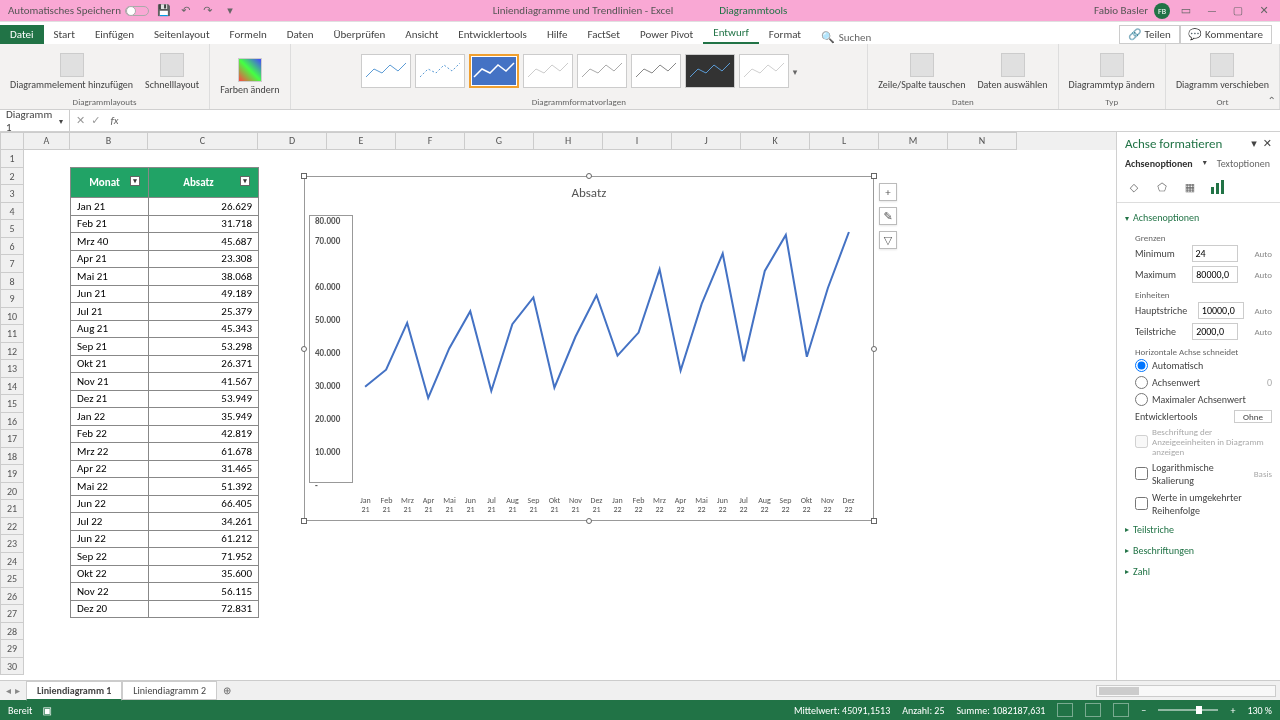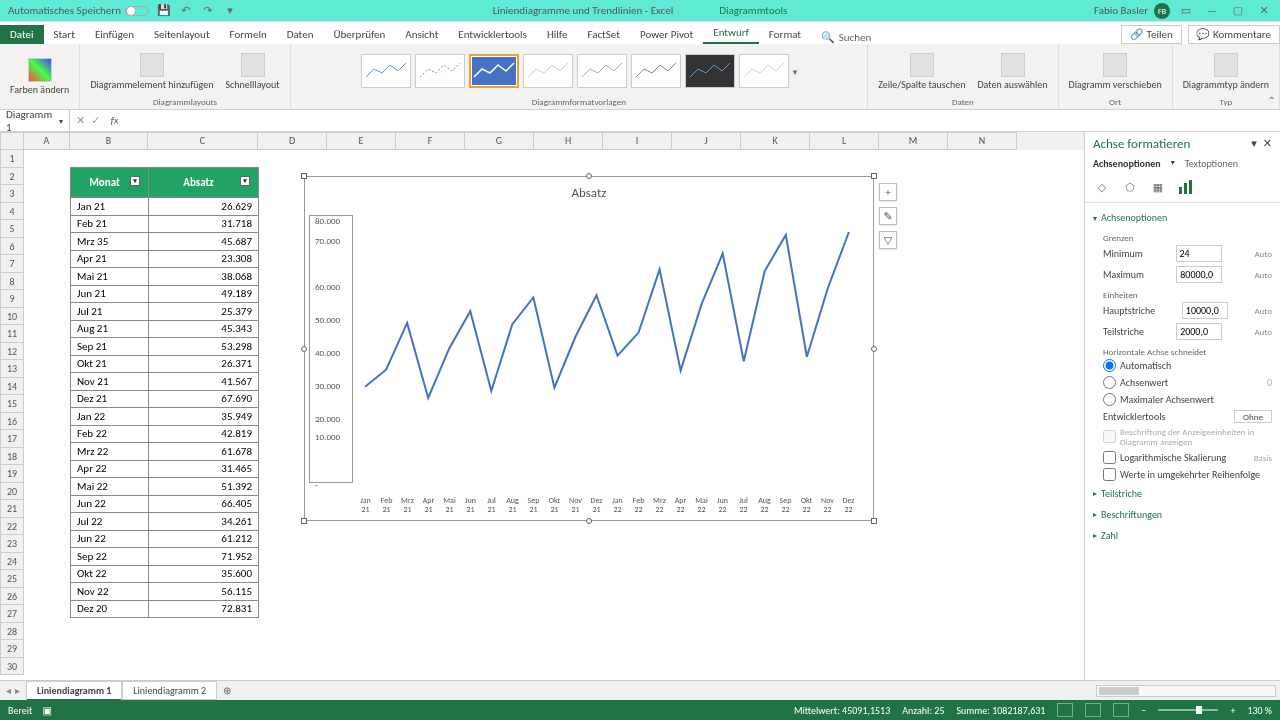--- a/index.html
+++ b/index.html
@@ -1,37 +1,37 @@
 <!DOCTYPE html>
 <html><head>
 <meta charset="utf-8">
 <style>
 * { margin: 0; padding: 0; box-sizing: border-box; font-family: "Segoe UI", Calibri, sans-serif; }
 body { background: #fff; width: 1280px; height: 720px; overflow: hidden; position: relative; }
 
 
-.titlebar { height: 22px; background: #5eead4; display: flex; align-items: center; font-size: 11px; color: #555; position: relative; border-bottom: 1px solid #e0e0e0; }
+.titlebar { height: 22px; background: #f9a8d4; display: flex; align-items: center; font-size: 11px; color: #555; position: relative; border-bottom: 1px solid #e0e0e0; }
 .titlebar-left { display: flex; align-items: center; gap: 8px; padding-left: 8px; }
 .autosave-toggle { display: flex; align-items: center; gap: 4px; }
 .toggle { width: 24px; height: 10px; border: 1px solid #aaa; border-radius: 5px; position: relative; }
 .toggle::after { content: ""; position: absolute; width: 8px; height: 8px; background: #fff; border: 1px solid #aaa; border-radius: 50%; left: 0; top: -1px; }
 .qat-icon { width: 14px; height: 14px; display: inline-flex; align-items: center; justify-content: center; color: #666; }
 .titlebar-center { position: absolute; left: 50%; transform: translateX(-50%); display: flex; gap: 46px; }
 .titlebar-center .active-tool { color: #217346; }
 .titlebar-right { position: absolute; right: 0; display: flex; align-items: center; gap: 6px; padding-right: 6px; }
 .user-badge { width: 16px; height: 16px; background: #217346; border-radius: 50%; color: #fff; font-size: 8px; display: flex; align-items: center; justify-content: center; }
 .win-btn { width: 20px; height: 20px; display: flex; align-items: center; justify-content: center; color: #666; font-size: 11px; }
 
 
 .ribbon-tabs { height: 22px; background: #fff; display: flex; align-items: end; font-size: 11px; }
 .tab { padding: 3px 10px; color: #444; cursor: pointer; }
 .tab.file { background: #217346; color: #fff; }
 .tab.active { color: #217346; border-bottom: 2px solid #217346; }
 .search-area { display: flex; align-items: center; gap: 4px; margin-left: 10px; color: #666; }
-.ribbon-right { margin-left: auto; display: flex; gap: 6px; padding-right: 0; }
+.ribbon-right { margin-left: auto; display: flex; padding-right: 8px; }
 .ribbon-right-btn { border: 1px solid #ccc; padding: 2px 8px; font-size: 11px; color: #444; }
 
 
 .ribbon { height: 66px; background: #f3f2f1; border-bottom: 1px solid #d0d0d0; display: flex; font-size: 10px; color: #444; position: relative; }
 .rgroup { border-right: 1px solid #ddd; padding: 2px 6px; display: flex; flex-direction: column; align-items: center; justify-content: space-between; }
 .rgroup-items { display: flex; gap: 4px; align-items: center; flex: 1; }
 .rgroup-label { font-size: 9px; color: #666; }
 .rbtn { display: flex; flex-direction: column; align-items: center; gap: 2px; padding: 2px 4px; text-align: center; line-height: 1.1; }
 .rbtn-icon { width: 24px; height: 24px; background: #e0e0e0; border: 1px solid #ccc; }
 .style-thumb { width: 50px; height: 34px; background: #fff; border: 1px solid #ccc; display: flex; align-items: center; justify-content: center; position: relative; }
@@ -74,28 +74,28 @@
 .chart-handle { position: absolute; width: 6px; height: 6px; background: #fff; border: 1px solid #666; }
 .ch-tl { left: -4px; top: -4px; } .ch-tr { right: -4px; top: -4px; }
 .ch-bl { left: -4px; bottom: -4px; } .ch-br { right: -4px; bottom: -4px; }
 .ch-tm { left: 50%; top: -4px; margin-left: -3px; border-radius: 50%; }
 .ch-bm { left: 50%; bottom: -4px; margin-left: -3px; border-radius: 50%; }
 .ch-ml { left: -4px; top: 50%; margin-top: -3px; border-radius: 50%; }
 .ch-mr { right: -4px; top: 50%; margin-top: -3px; border-radius: 50%; }
 .chart-title { text-align: center; font-size: 13px; color: #555; padding: 8px 0 4px; }
 .chart-plot { position: relative; margin: 4px 14px 4px 50px; height: 268px; }
 .axis-sel { position: absolute; left: 4px; top: 38px; width: 44px; height: 268px; border: 1px solid #999; }
-.y-label { position: absolute; left: 10px; font-size: 9px; color: #555; }
+.y-label { position: absolute; left: 10px; font-size: 9px; color: #555; font-weight: bold; }
 .x-labels { position: absolute; left: 50px; right: 14px; bottom: 6px; display: flex; justify-content: space-between; font-size: 8px; color: #555; }
 .x-labels span { text-align: center; width: 4.16%; line-height: 1.1; }
 .chart-side-btns { position: absolute; right: -24px; top: 6px; display: flex; flex-direction: column; gap: 6px; }
 .chart-side-btn { width: 18px; height: 18px; border: 1px solid #bbb; background: #fff; display: flex; align-items: center; justify-content: center; font-size: 11px; color: #555; box-shadow: 0 1px 2px rgba(0,0,0,0.1); }
 
 
-.format-pane { width: 196px; border-left: 1px solid #d0d0d0; background: #fff; font-size: 11px; color: #444; overflow-y: auto; }
+.format-pane { width: 164px; border-left: 1px solid #d0d0d0; background: #fff; font-size: 11px; color: #444; overflow-y: auto; }
 .pane-header { display: flex; justify-content: space-between; align-items: center; padding: 4px 8px; }
 .pane-title { color: #217346; font-size: 13px; }
 .pane-tabs { display: flex; gap: 10px; padding: 2px 8px; font-size: 10px; }
 .pane-tabs .pt { color: #666; }
 .pane-tabs .pt.active { font-weight: 600; color: #333; }
 .pane-icons { display: flex; gap: 10px; padding: 6px 8px; border-bottom: 1px solid #ddd; }
 .pane-icon { width: 18px; height: 18px; display: flex; align-items: center; justify-content: center; color: #666; }
 .pane-icon.active { color: #217346; }
 .pane-section { padding: 4px 8px; }
 .pane-sec-h { color: #217346; font-size: 10px; padding: 4px 0; display: flex; align-items: center; gap: 4px; }
@@ -175,40 +175,40 @@
   <div class="ribbon-right">
     <span class="ribbon-right-btn">🔗 <span>Teilen</span></span>
     <span class="ribbon-right-btn">💬 <span>Kommentare</span></span>
   </div>
 </div>
 
 <div class="ribbon">
   <div class="rgroup">
     <div class="rgroup-items">
       <div class="rbtn">
+          <div class="rbtn-icon"></div>
+          <span>Diagrammelement
+hinzufügen</span>
+        </div>
+      <div class="rbtn">
+          <div class="rbtn-icon"></div>
+          <span>Schnelllayout</span>
+        </div>
+    </div>
+    <div class="rgroup-label">Diagrammlayouts</div>
+  </div>
+  <div class="rgroup">
+    <div class="rgroup-items">
+      <div class="rbtn">
           <div class="rbtn-icon" style="background:linear-gradient(45deg,#f44,#4f4,#44f)"></div>
           <span>Farben
 ändern</span>
         </div>
     </div>
     <div class="rgroup-label"></div>
-  </div>
-  <div class="rgroup">
-    <div class="rgroup-items">
-      <div class="rbtn">
-          <div class="rbtn-icon"></div>
-          <span>Diagrammelement
-hinzufügen</span>
-        </div>
-      <div class="rbtn">
-          <div class="rbtn-icon"></div>
-          <span>Schnelllayout</span>
-        </div>
-    </div>
-    <div class="rgroup-label">Diagrammlayouts</div>
   </div>
   <div class="rgroup" style="flex:1">
     <div class="rgroup-items">
       <div class="style-thumb">
           <svg>
             <polyline points="2,20 10,12 18,16 26,8 34,14 42,6" stroke="#5b9bd5" fill="none" stroke-width="1"></polyline>
           </svg>
         </div>
       <div class="style-thumb">
           <svg>
@@ -261,35 +261,35 @@
           <span>Daten
 auswählen</span>
         </div>
     </div>
     <div class="rgroup-label">Daten</div>
   </div>
   <div class="rgroup">
     <div class="rgroup-items">
       <div class="rbtn">
           <div class="rbtn-icon"></div>
-          <span>Diagramm
-verschieben</span>
-        </div>
-    </div>
-    <div class="rgroup-label">Ort</div>
+          <span>Diagrammtyp
+ändern</span>
+        </div>
+    </div>
+    <div class="rgroup-label">Typ</div>
   </div>
   <div class="rgroup">
     <div class="rgroup-items">
       <div class="rbtn">
           <div class="rbtn-icon"></div>
-          <span>Diagrammtyp
-ändern</span>
-        </div>
-    </div>
-    <div class="rgroup-label">Typ</div>
+          <span>Diagramm
+verschieben</span>
+        </div>
+    </div>
+    <div class="rgroup-label">Ort</div>
   </div>
   <span class="collapse-ribbon">⌃</span>
 </div>
 
 <div class="formula-bar">
   <div class="namebox">
       <span>Diagramm 1</span>
       <span style="font-size:8px">▾</span>
     </div>
   <div class="fx-icons">
@@ -362,21 +362,21 @@
             <tbody id="data-rows">
               <tr>
                 <td class="mon">Jan 21</td>
                 <td class="val">26.629</td>
               </tr>
               <tr>
                 <td class="mon">Feb 21</td>
                 <td class="val">31.718</td>
               </tr>
               <tr>
-                <td class="mon">Mrz 35</td>
+                <td class="mon">Mrz 40</td>
                 <td class="val">45.687</td>
               </tr>
               <tr>
                 <td class="mon">Apr 21</td>
                 <td class="val">23.308</td>
               </tr>
               <tr>
                 <td class="mon">Mai 21</td>
                 <td class="val">38.068</td>
               </tr>
@@ -399,21 +399,21 @@
               <tr>
                 <td class="mon">Okt 21</td>
                 <td class="val">26.371</td>
               </tr>
               <tr>
                 <td class="mon">Nov 21</td>
                 <td class="val">41.567</td>
               </tr>
               <tr>
                 <td class="mon">Dez 21</td>
-                <td class="val">67.690</td>
+                <td class="val">53.949</td>
               </tr>
               <tr>
                 <td class="mon">Jan 22</td>
                 <td class="val">35.949</td>
               </tr>
               <tr>
                 <td class="mon">Feb 22</td>
                 <td class="val">42.819</td>
               </tr>
               <tr>
@@ -470,21 +470,21 @@
           <div class="chart-handle ch-mr"></div>
           <div class="chart-title">Absatz</div>
           <div class="axis-sel"></div>
           <div class="y-label" style="top: 38px;">80.000</div>
             <div class="y-label" style="top: 58px;">70.000</div>
             <div class="y-label" style="top: 104px; text-align: right;">60.000</div>
             <div class="y-label" style="top: 137px;">50.000</div>
             <div class="y-label" style="top: 170px;">40.000</div>
             <div class="y-label" style="top: 203px;">30.000</div>
             <div class="y-label" style="top: 236px;">20.000</div>
-            <div class="y-label" style="top: 254px;">10.000</div>
+            <div class="y-label" style="top: 269px;">10.000</div>
             <div class="y-label" style="top: 302px;">-</div>
             <div id="y-labels"></div>
           <div class="chart-plot">
             <svg width="100%" height="100%" viewBox="0 0 500 268" preserveAspectRatio="none">
               <polyline id="chart-line" fill="none" stroke="#4472c4" stroke-width="2" points="10,178.79285 30.869565217391305,161.7447 51.73913043478261,114.94855000000001 72.6086956521739,189.9182 93.47826086956522,140.4722 114.34782608695653,103.21685 135.2173913043478,182.98035 156.08695652173913,116.10095000000001 176.95652173913044,89.45170000000002 197.82608695652175,179.65715 218.69565217391306,128.75055 239.56521739130434,87.27085 260.4347826086956,147.57085 281.30434782608694,124.55634999999998 302.17391304347825,61.37870000000001 323.04347826086956,162.59224999999998 343.9130434782609,95.83680000000001 364.7826086956522,45.54325 385.6521739130435,153.22565 406.5217391304348,62.93979999999999 427.3913043478261,26.960800000000006 448.2608695652174,148.74 469.1304347826087,80.01474999999999 490,24.016149999999982"></polyline>
             </svg>
           </div>
           <div class="x-labels" id="x-labels">
               <span>Jan<br>21</span>
               <span>Feb<br>21</span>

